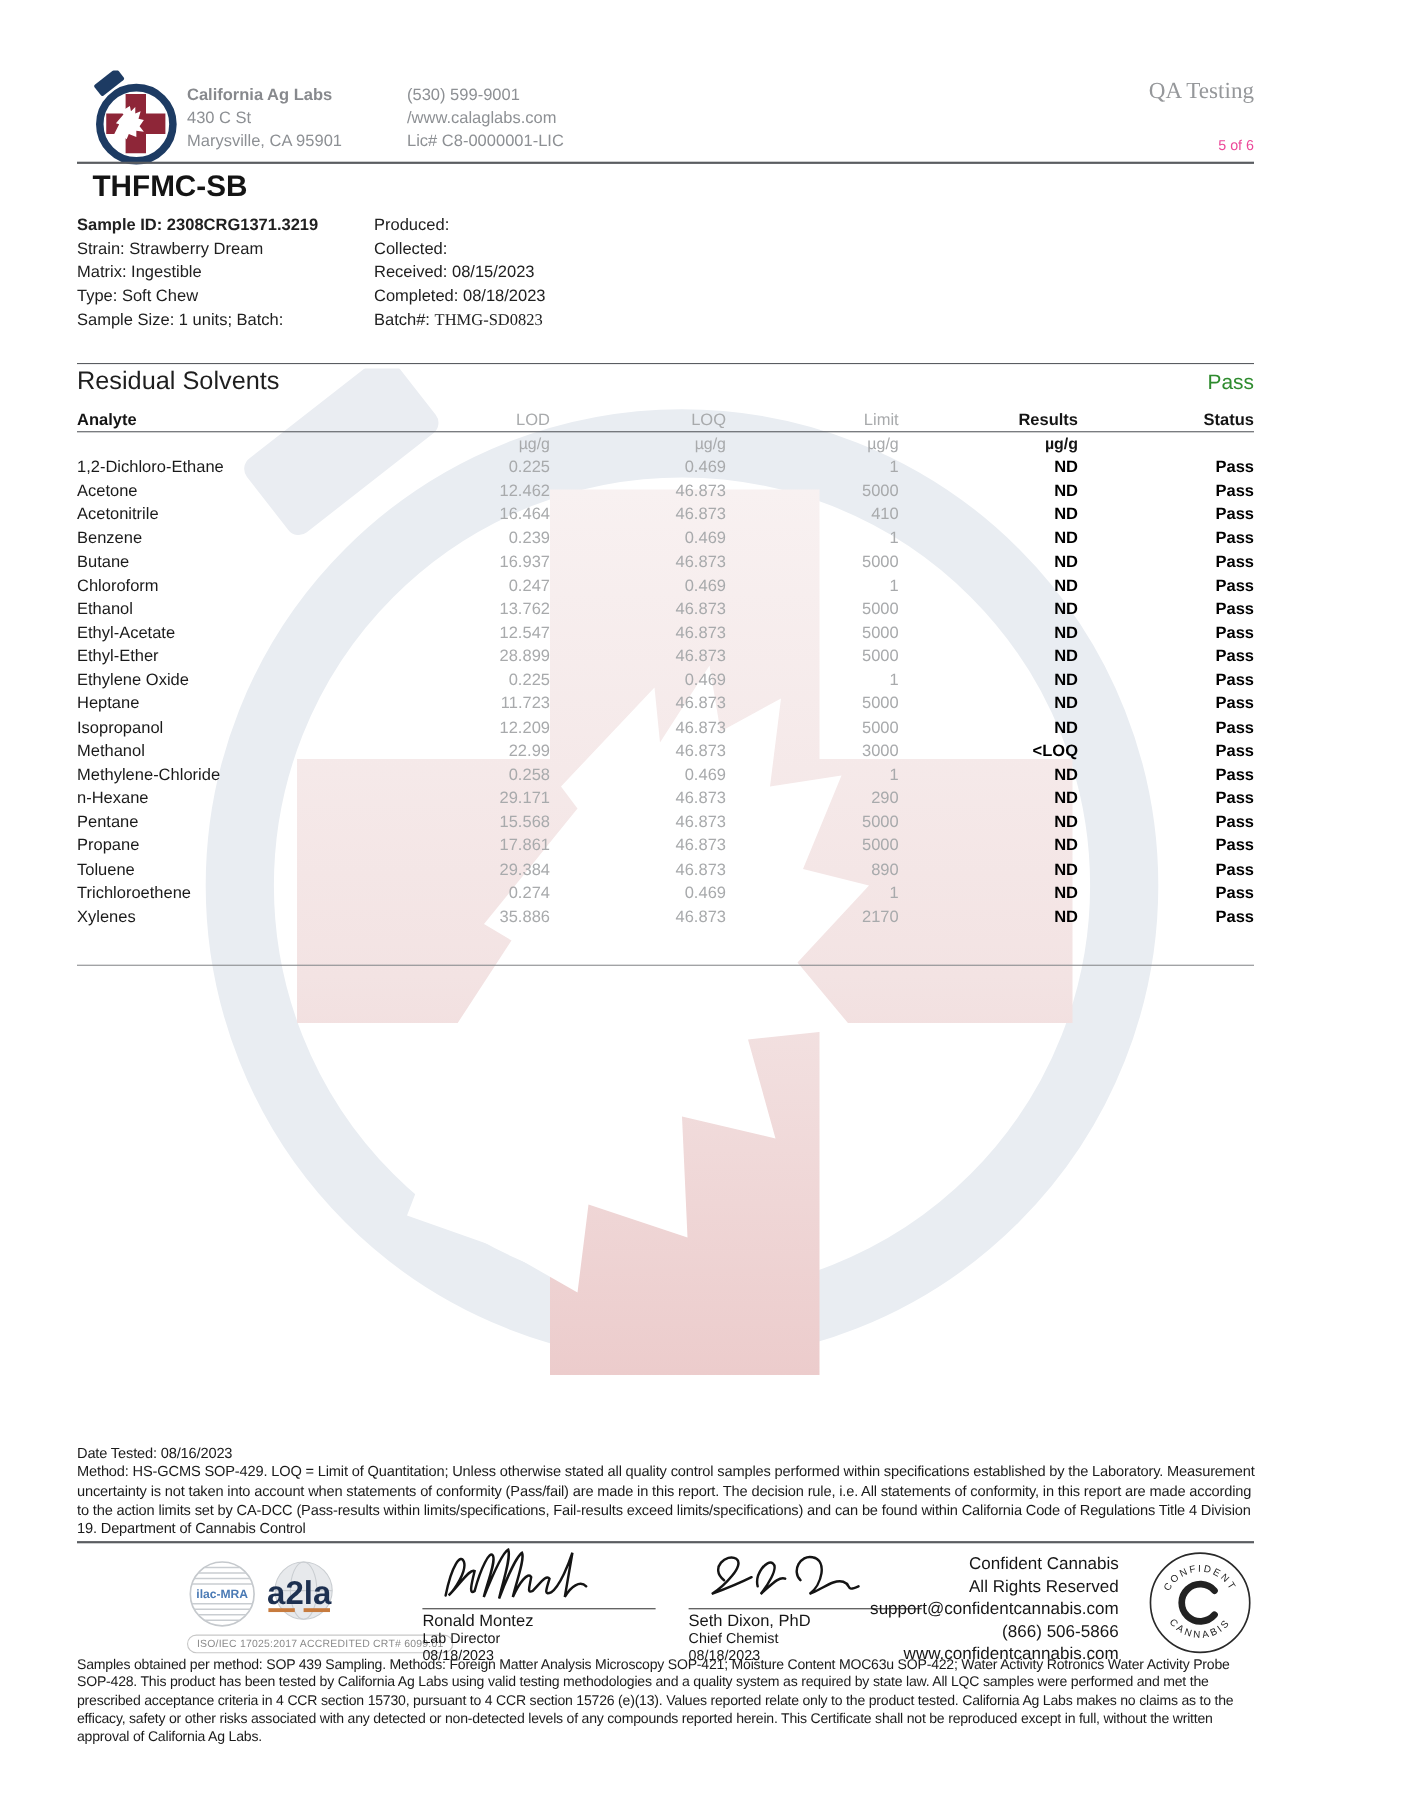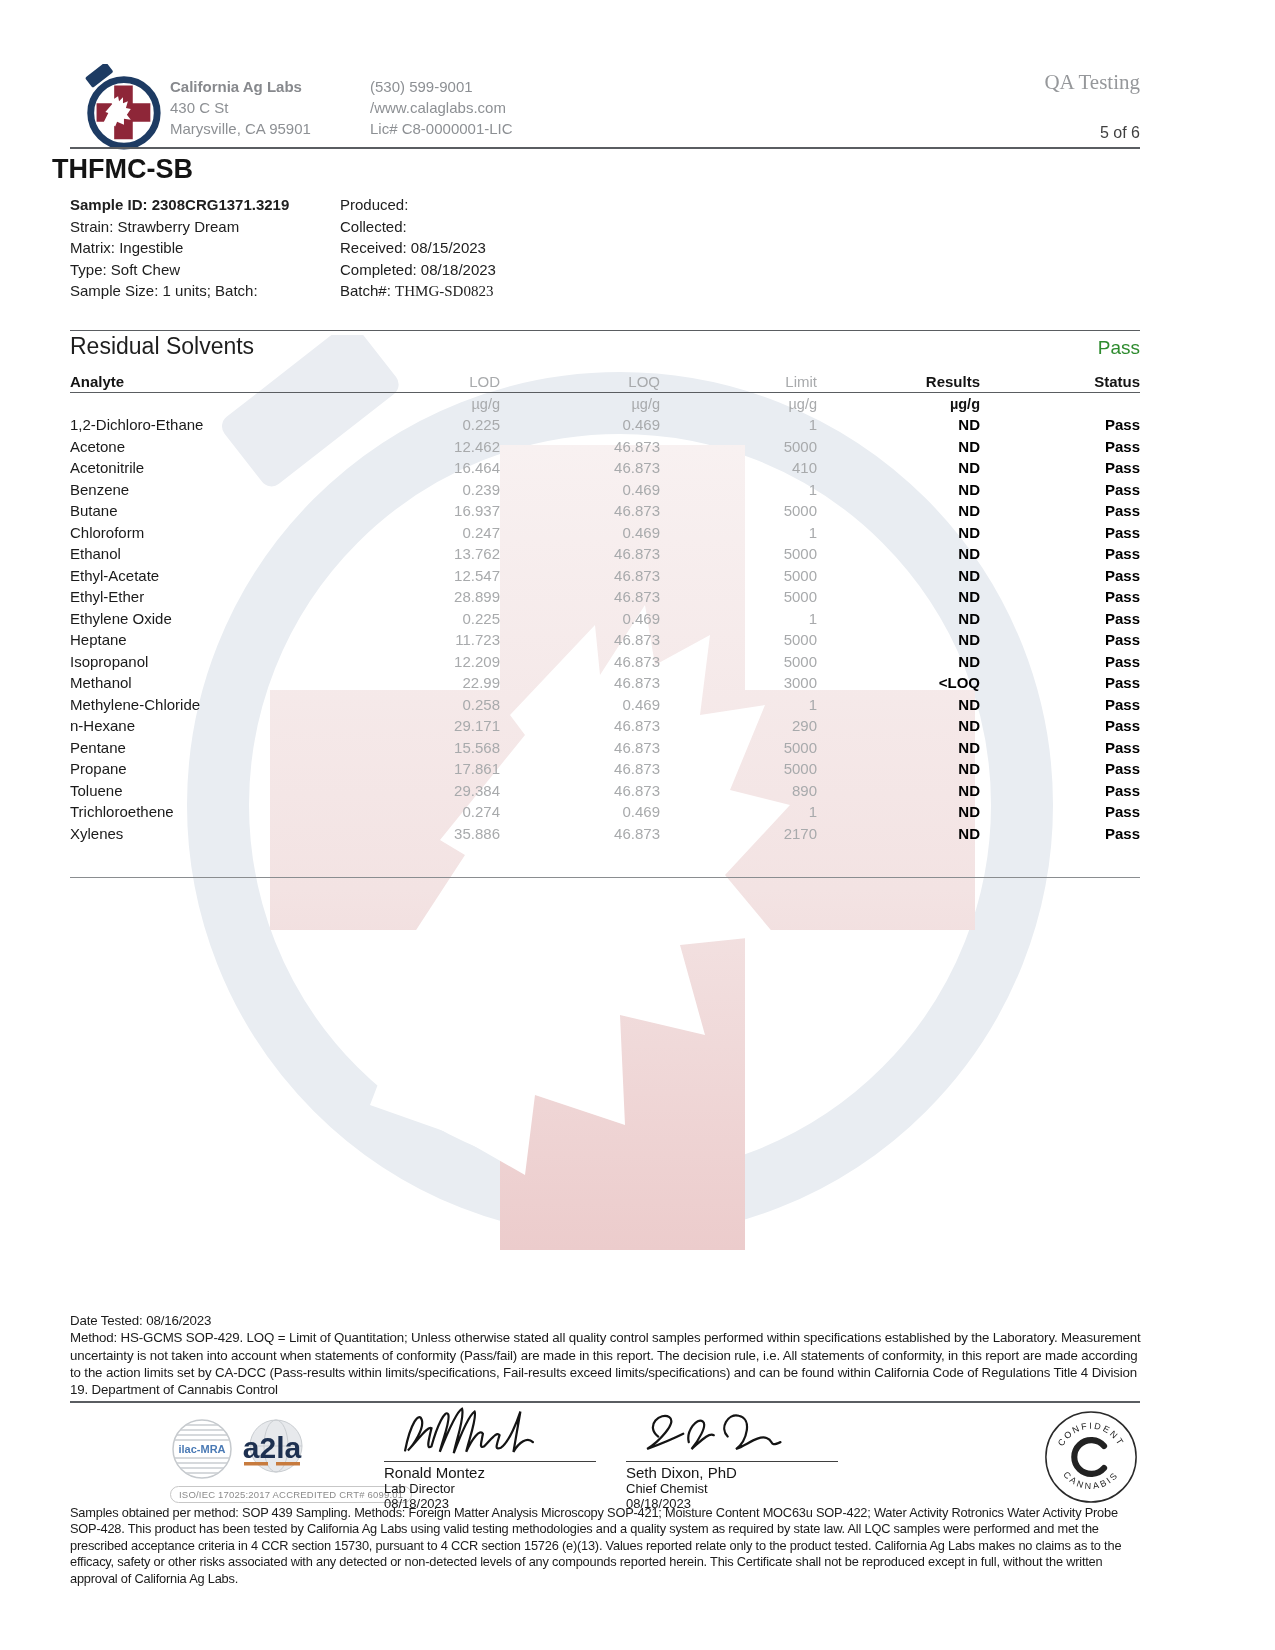--- a/index.html
+++ b/index.html
@@ -7,23 +7,23 @@
           font-family:"Liberation Sans", sans-serif; color:#1c1c1c; overflow:hidden; }
   .abs { position:absolute; }
   .hr { position:absolute; left:70px; width:1070px; border-top:2px solid #5a5d61; height:0; }
   .hr.thin { border-top-width:1px; border-top-color:#8a8d90; }
 
   
   .lab-info { left:170px; top:76px; font-size:15px; line-height:21px; color:#8d9094; }
   .lab-info .name { font-weight:bold; color:#87898d; }
   .contact { left:370px; top:76px; font-size:15px; line-height:21px; color:#8d9094; }
   .qa { top:70px; right:135px; font-size:21px; color:#96989b;font-family:Liberation Serif, serif; }
-  .page-num { top:124px; right:135px; font-size:16px; color:#404040; }
-
-  .title { left:52px; top:154px; font-size:27px; font-weight:bold; color:#141414; }
+  .page-num { top:124px; right:135px; font-size:13px; color:#ec4899; }
+
+  .title { left:84px; top:154px; font-size:27px; font-weight:bold; color:#141414; }
 
   .sample-col { font-size:15px; line-height:21.5px; color:#202020; }
   .sample-left { left:70px; top:194px; }
   .sample-right { left:340px; top:194px; }
   .bold { font-weight:bold; }
   .serif { font-family:"Liberation Serif", serif; }
 
   .section-row { left:70px; top:333px; width:1070px; display:flex; justify-content:space-between; align-items:baseline; }
   .section-title { font-size:23px; color:#1e1e1e; }
   .section-pass { font-size:19px; }
@@ -384,20 +384,27 @@
   <div class="abs sig-block sig2">
     <svg width="170" height="50" viewBox="0 0 120 36">
       <path d="M22,22 C12,14 24,4 30,8 C36,12 22,26 14,31 C22,28 34,23 40,20 M44,26 C42,18 50,8 54,11 C58,14 50,26 46,31 C52,26 58,19 62,21 M72,22 C66,16 72,5 80,7 C90,9 86,25 78,31 C86,28 94,21 100,23 C106,25 101,30 110,26" fill="none" stroke="#141414" stroke-width="1.6" stroke-linecap="round"></path>
     </svg>
     <div class="sig-line"></div>
     <div class="sig-name">Seth Dixon, PhD</div>
     <div class="sig-sub">Chief Chemist</div>
     <div class="sig-sub">08/18/2023</div>
   </div>
 
+  <div class="abs cc-block">
+    <div>Confident Cannabis</div>
+    <div>All Rights Reserved</div>
+    <div>support@confidentcannabis.com</div>
+    <div>(866) 506-5866</div>
+    <div>www.confidentcannabis.com</div>
+  </div>
 
   <svg class="abs" style="top:1410px; right:137px;" width="94" height="94" viewBox="0 0 100 100">
     <defs>
       <path id="ccTop" d="M 17,53 A 33,33 0 0 1 83,53"></path>
       <path id="ccBottom" d="M 13,47 A 37,37 0 0 0 87,47"></path>
     </defs>
     <circle cx="50" cy="50" r="48" fill="none" stroke="#2a2a2a" stroke-width="1.6"></circle>
     <path d="M 63.9,61.7 A 18,18 0 1 1 63.9,38.3" fill="none" stroke="#222222" stroke-width="6.5" stroke-linecap="round"></path>
     <text font-size="9.5" letter-spacing="2.2" fill="#222222" font-family="Liberation Sans, sans-serif">
       <textPath href="#ccTop" startOffset="50%" text-anchor="middle">CONFIDENT</textPath>

